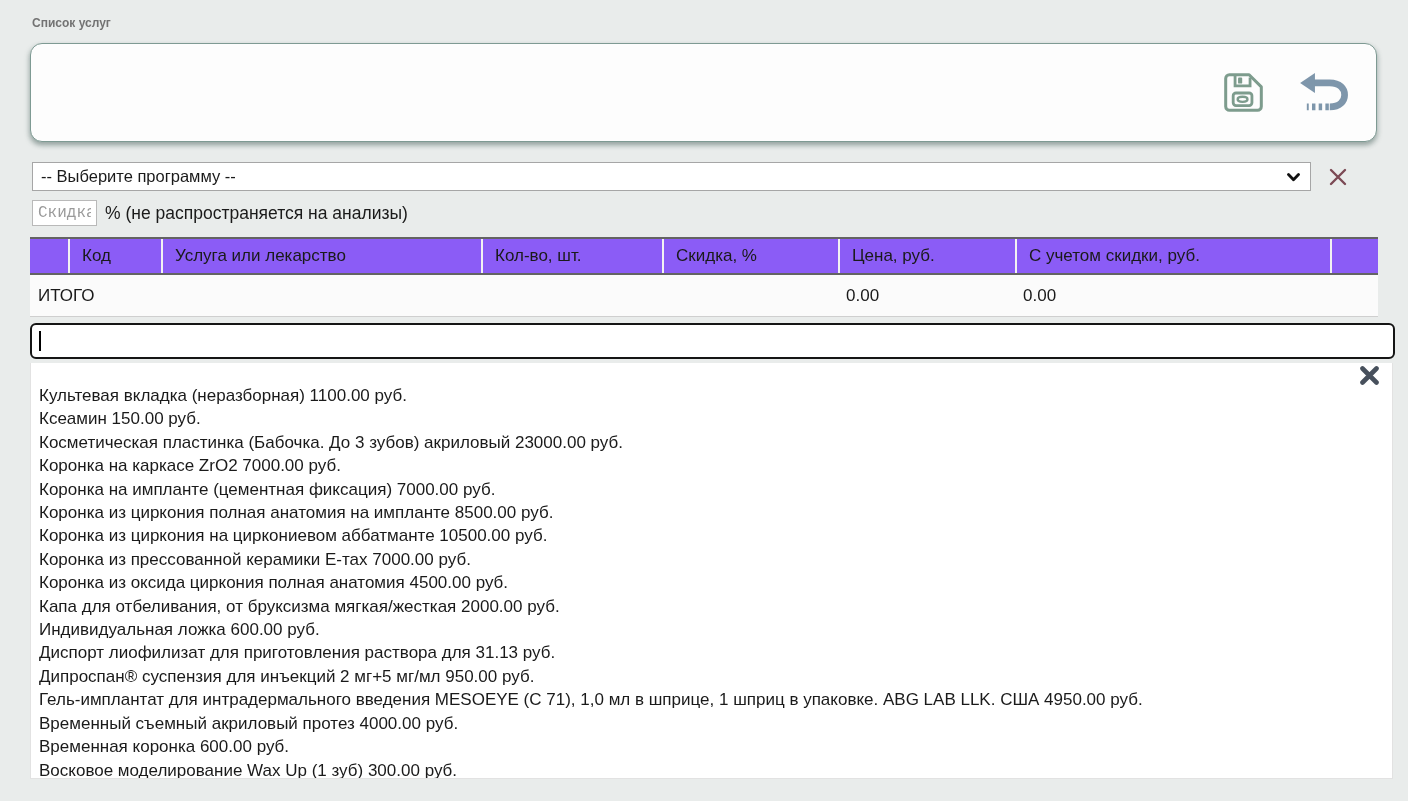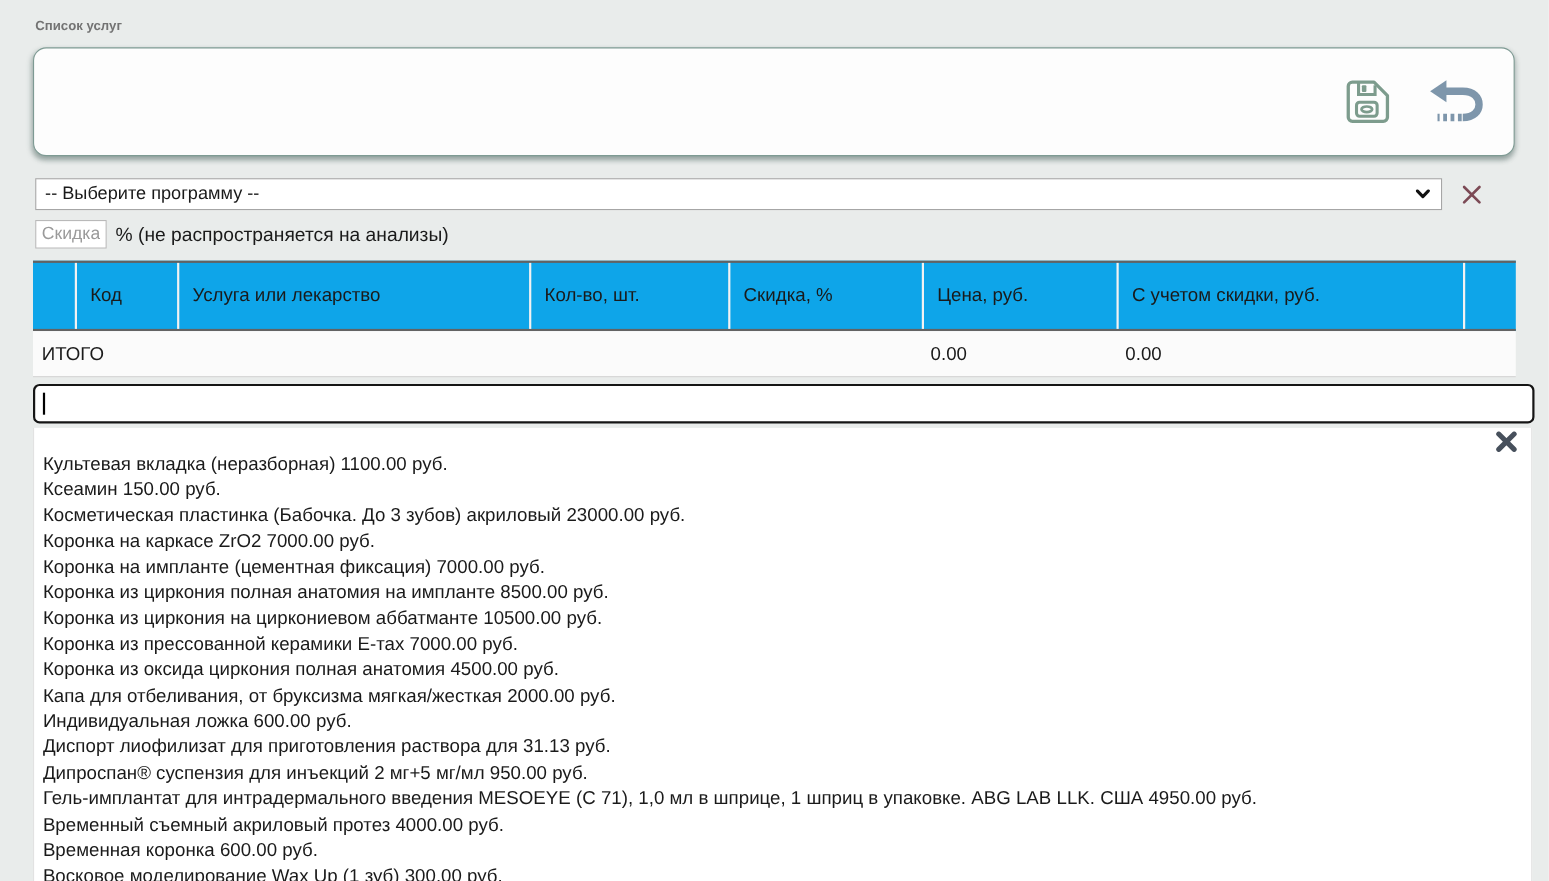--- a/index.html
+++ b/index.html
@@ -56,33 +56,33 @@
     margin: 9px 0 0 32px;
     display: flex;
     align-items: center;
   }
   .discount-input {
     width: 65px;
     height: 26px;
     border: 1px solid #b9b9b9;
     font-size: 16px;
     padding: 0 5px;
-    font-family: Liberation Sans, sans-serif;
+    font-family: Liberation Mono, monospace;
   }
   .discount-input::placeholder { color: #9a9a9a; opacity: 1; }
   .discount-label { margin-left: 8px; font-size: 17.5px; }
 
   .services-table { margin: 11px 0 0 30px; width: 1348px; }
   .t-head {
     display: grid;
     grid-template-columns: 38px 93px 320px 181px 176px 177px 315px 48px;
-    background: #0ea5e9;
+    background: #8b5cf6;
     border-top: 2px solid #636363;
     border-bottom: 2px solid #636363;
-    height: 64px;
+    height: 38px;
   }
   .t-head .th {
     font-size: 17px;
     display: flex;
     align-items: center;
     padding-left: 12px;
     white-space: nowrap;
     overflow: hidden;
   }
   .t-head .th + .th { border-left: 2px solid #f2f2f2; }

